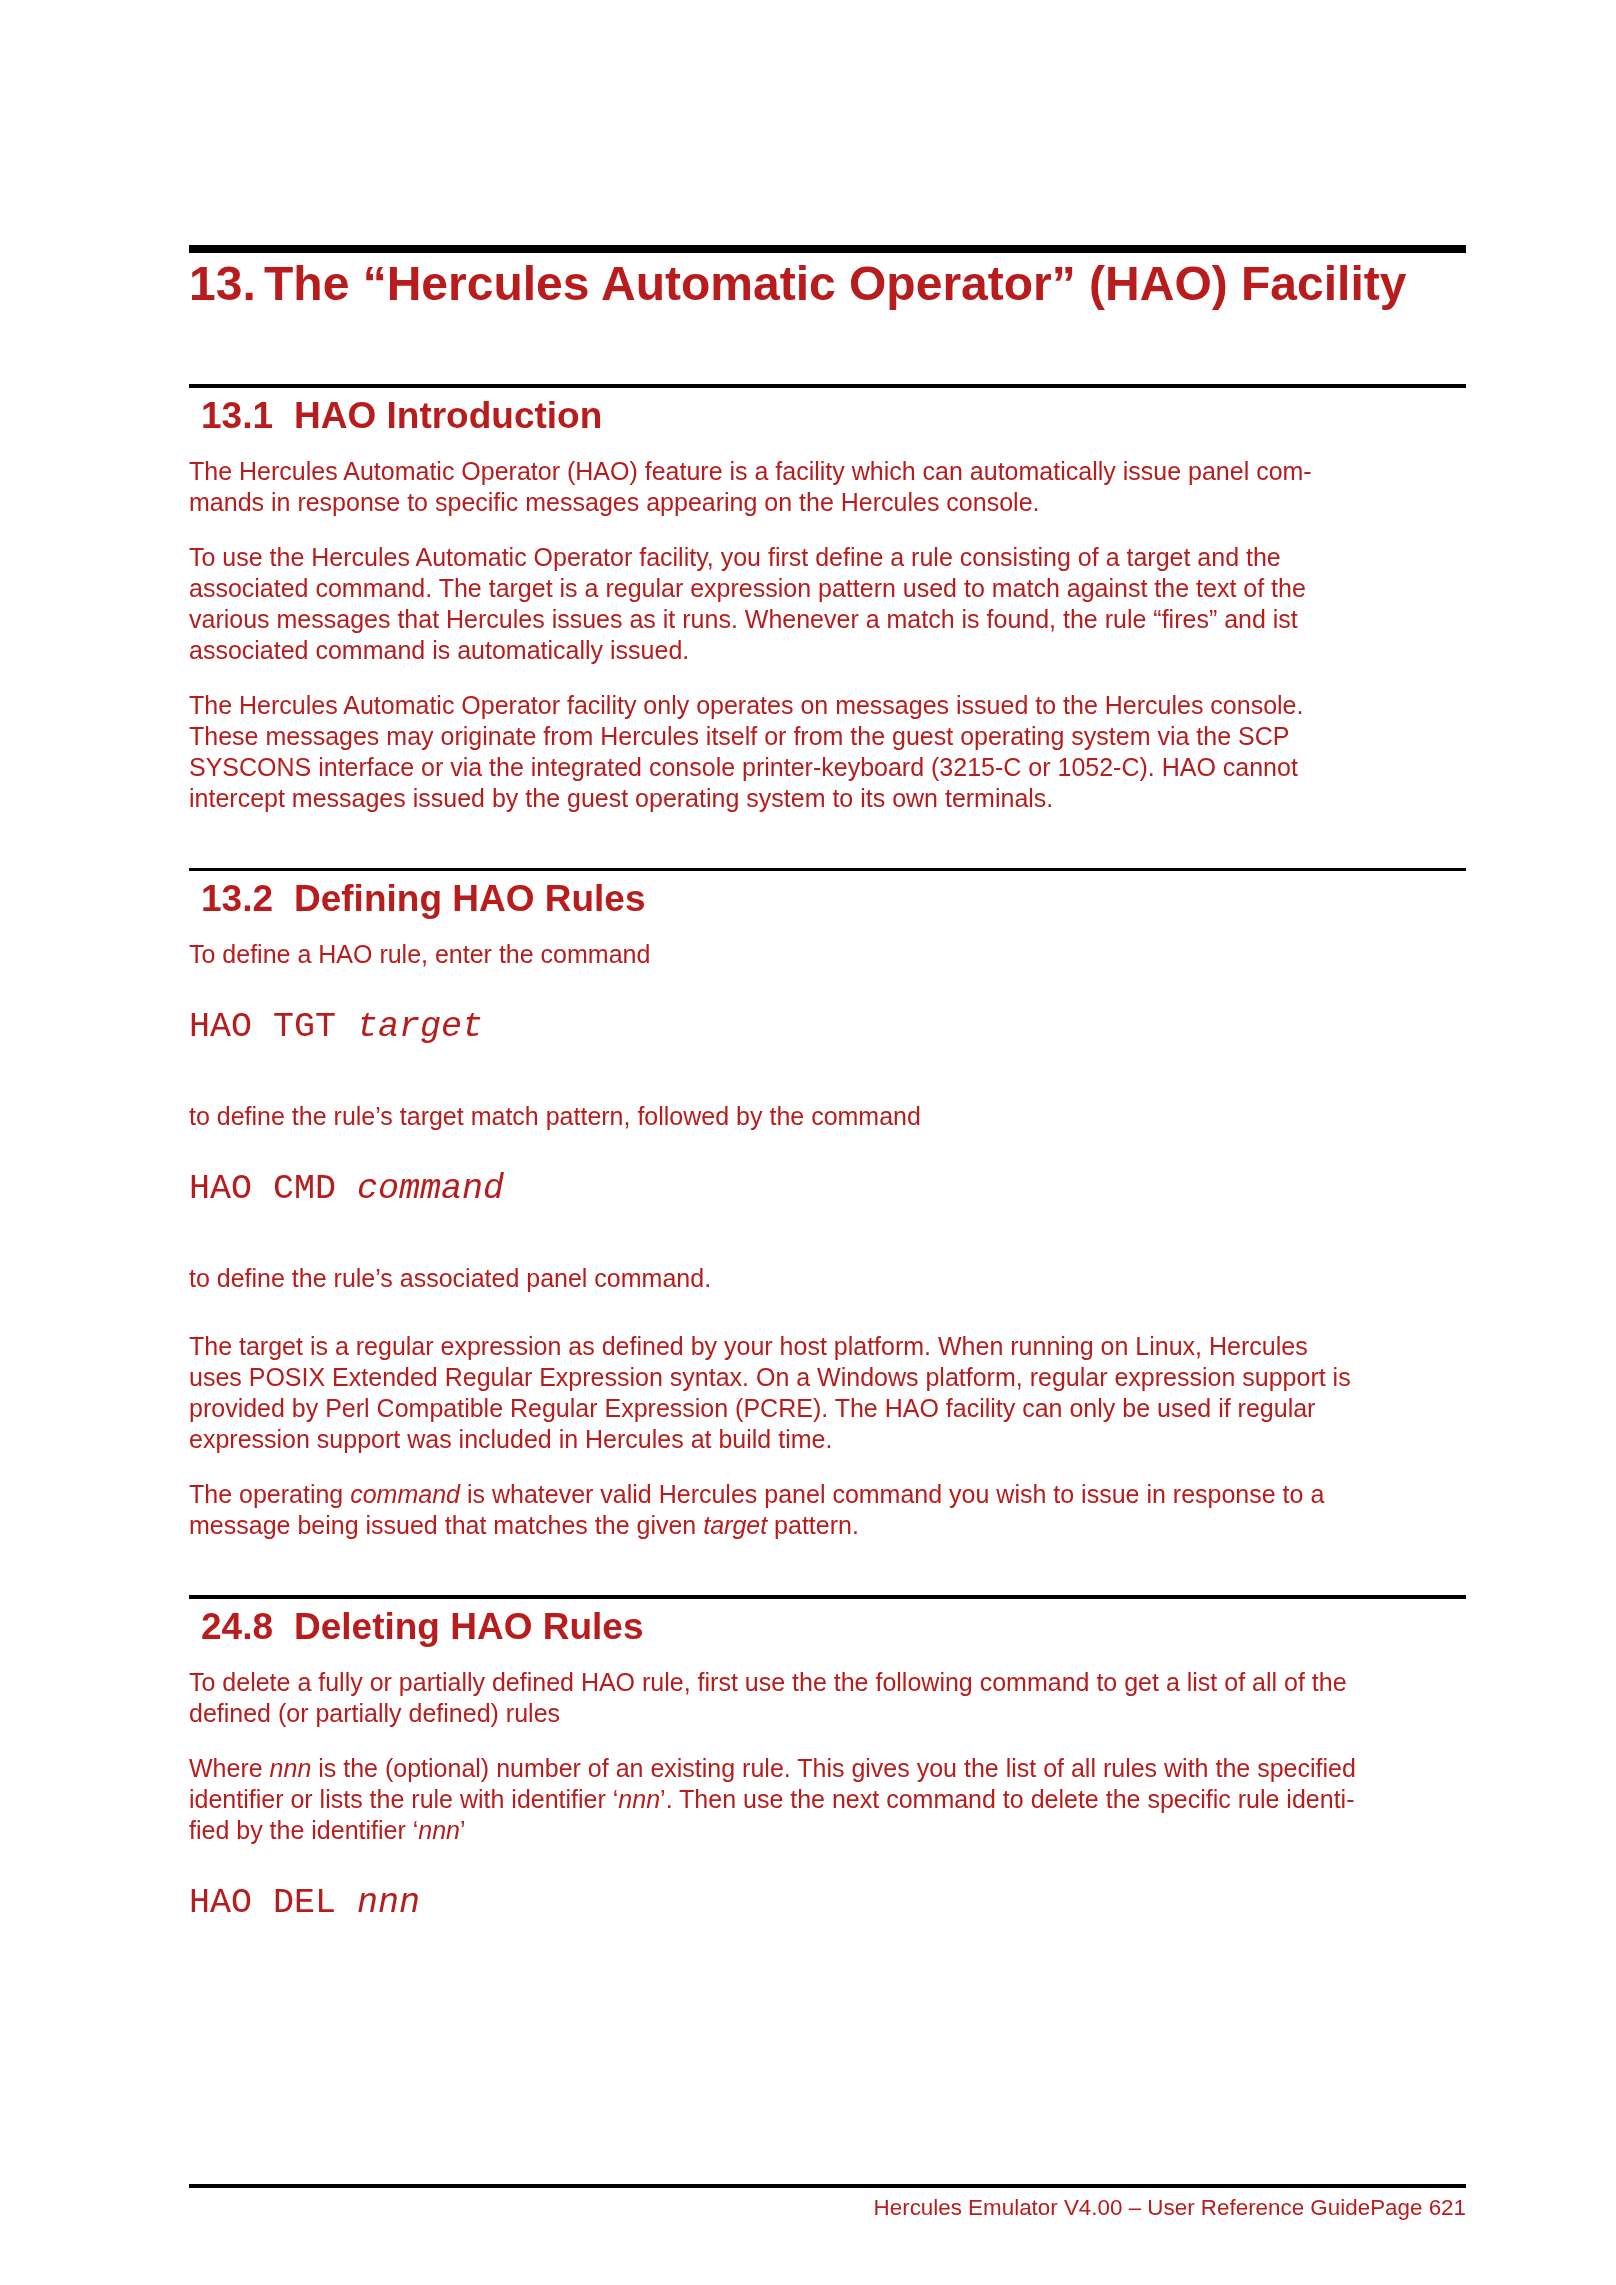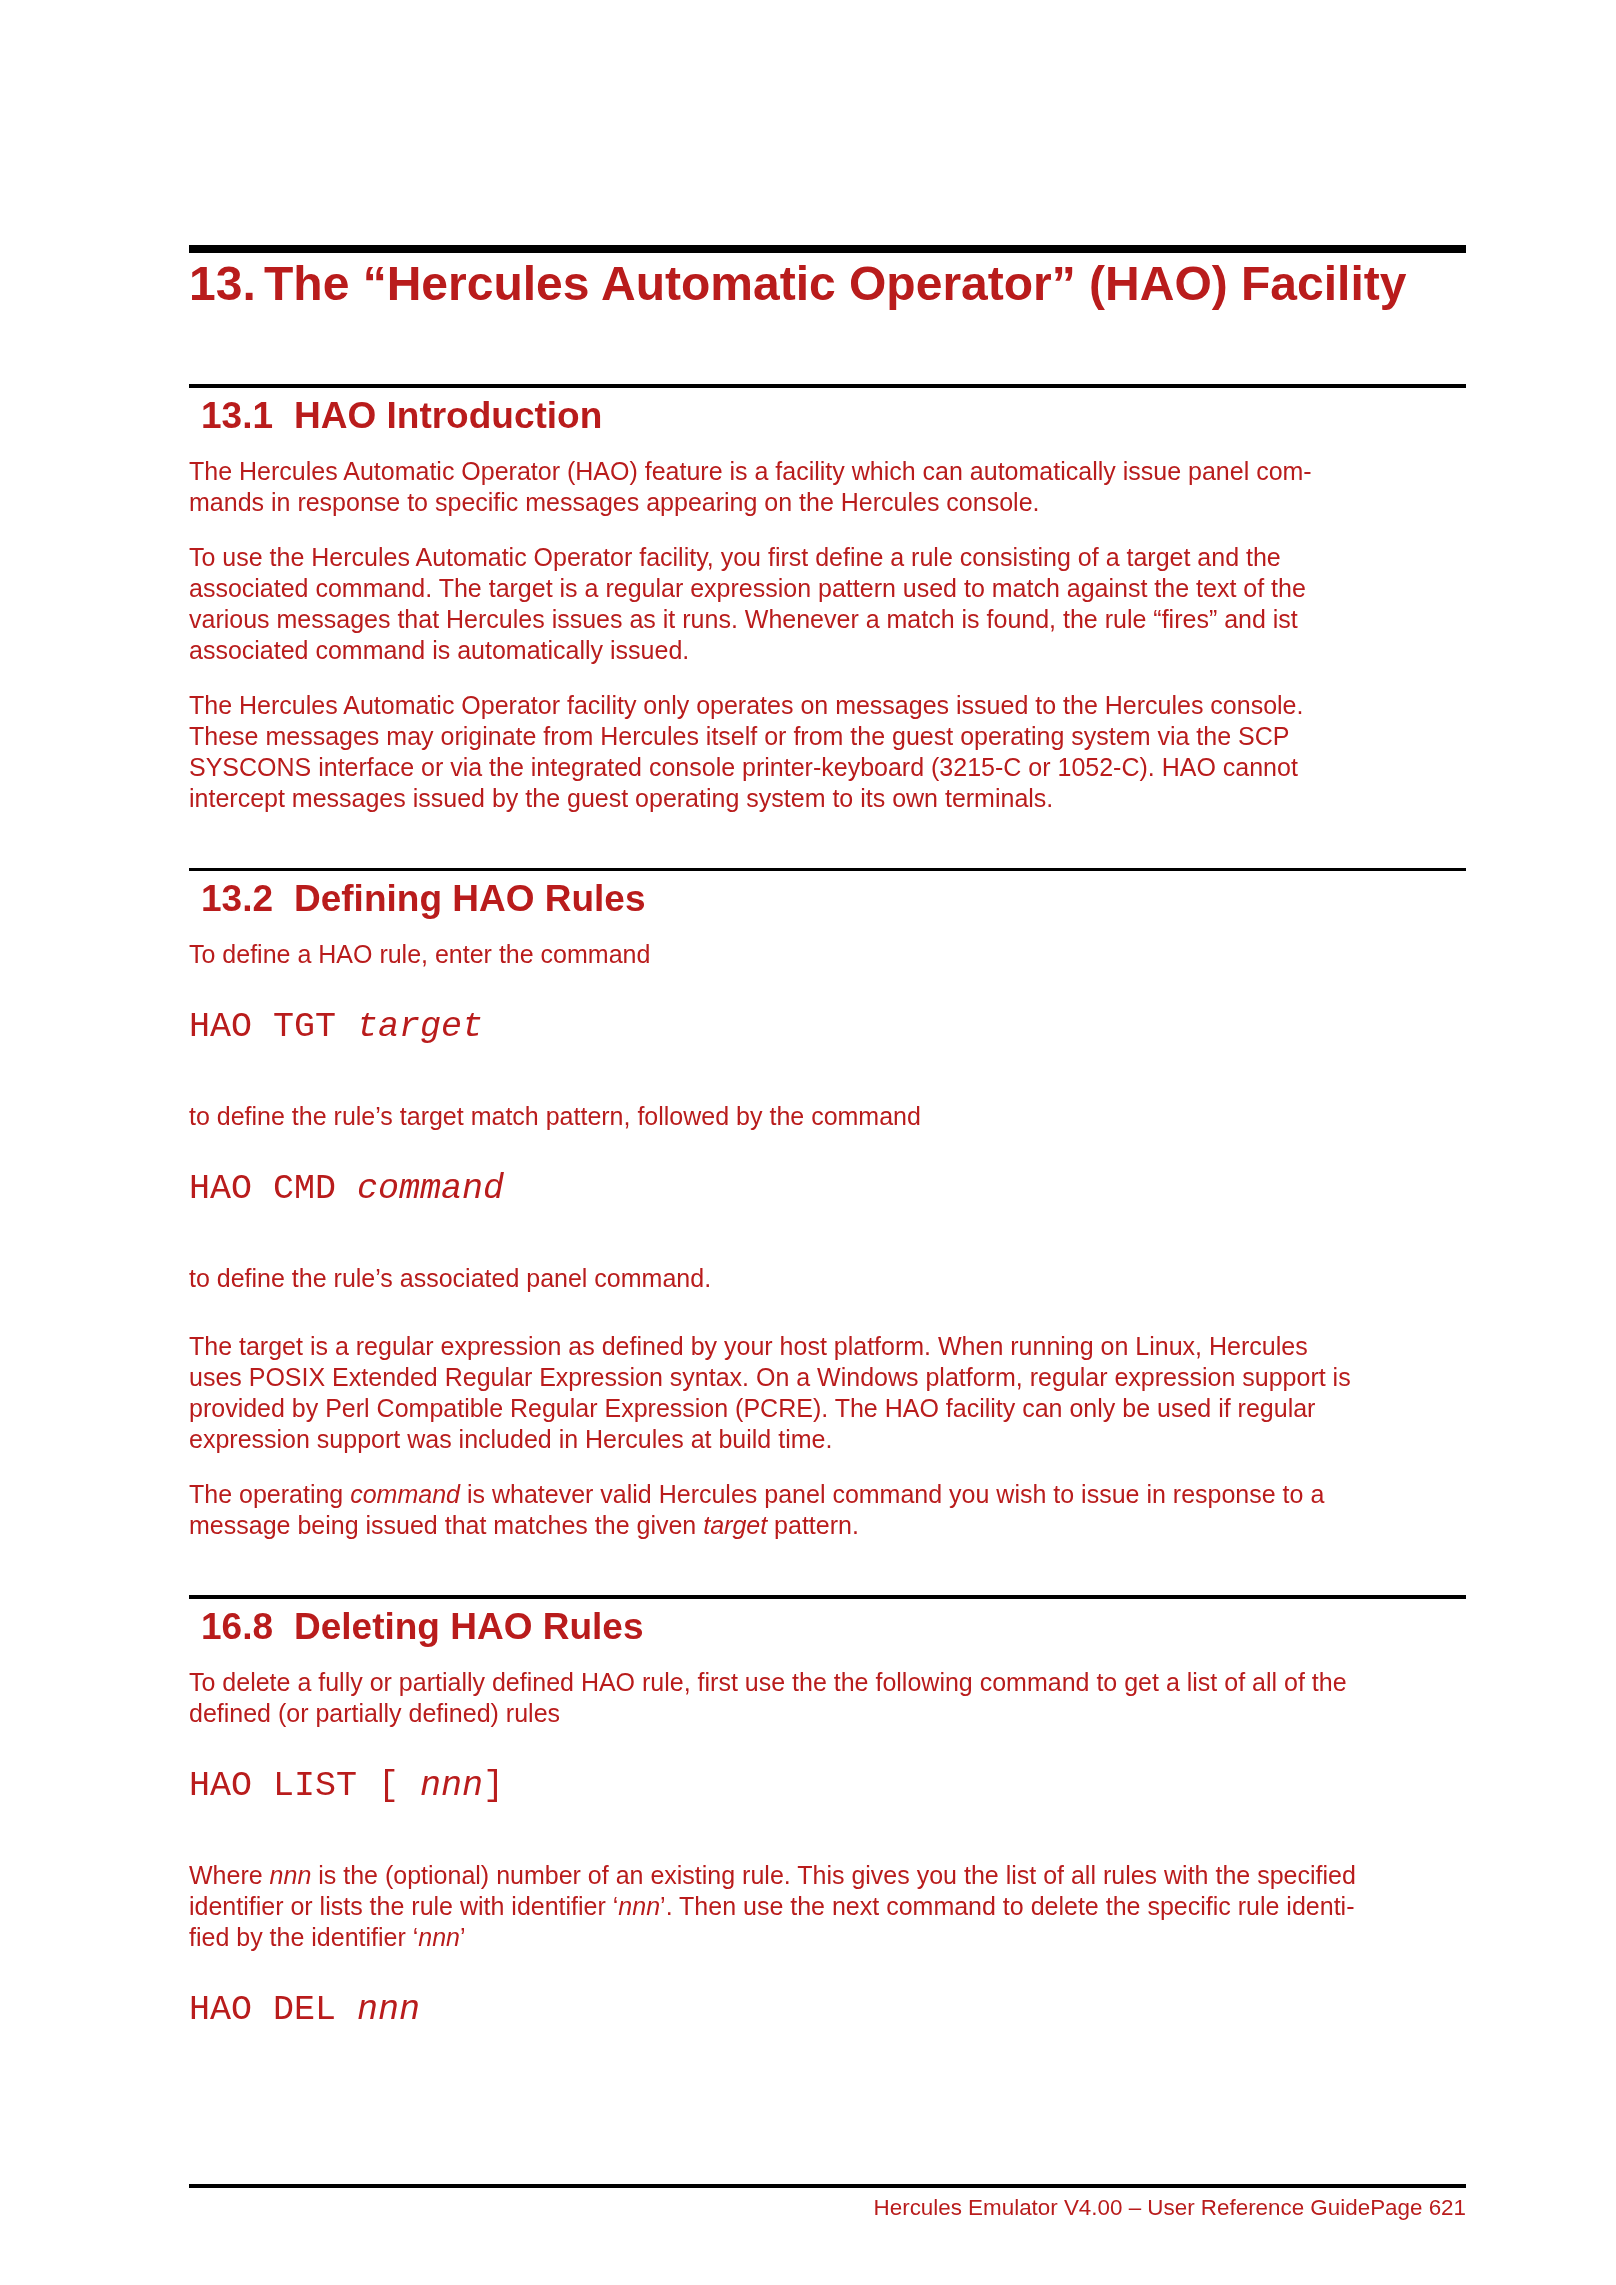--- a/index.html
+++ b/index.html
@@ -141,27 +141,24 @@
             <div class="line"><span>provided by Perl Compatible Regular Expression (PCRE). The HAO facility can only be used if regular</span></div>
             <div class="line"><span>expression support was included in Hercules at build time.</span></div>
           </div>
           <div class="block block-p">
             <div class="line"><span>The operating </span><em>command</em><span> is whatever valid Hercules panel command you wish to issue in response to a</span></div>
             <div class="line"><span>message being issued that matches the given </span><em>target</em><span> pattern.</span></div>
           </div>
         </div>
         <div class="section sec-3">
           <div class="section-rule"></div>
-          <h2 class="section-heading"><span class="num">16.8</span><span>Deleting HAO Rules</span></h2>
+          <h2 class="section-heading"><span class="num">24.8</span><span>Deleting HAO Rules</span></h2>
           <div class="block block-p">
             <div class="line"><span>To delete a fully or partially defined HAO rule, first use the the following command to get a list of all of the</span></div>
             <div class="line"><span>defined (or partially defined) rules</span></div>
-          </div>
-          <div class="block block-code">
-            <div class="line"><span>HAO LIST [ </span><em>nnn</em><span>]</span></div>
           </div>
           <div class="block block-p">
             <div class="line"><span>Where </span><em>nnn</em><span> is the (optional) number of an existing rule. This gives you the list of all rules with the specified</span></div>
             <div class="line"><span>identifier or lists the rule with identifier ‘</span><em>nnn</em><span>’. Then use the next command to delete the specific rule identi-</span></div>
             <div class="line"><span>fied by the identifier ‘</span><em>nnn</em><span>’</span></div>
           </div>
           <div class="block block-code">
             <div class="line"><span>HAO DEL </span><em>nnn</em></div>
           </div>
         </div>

